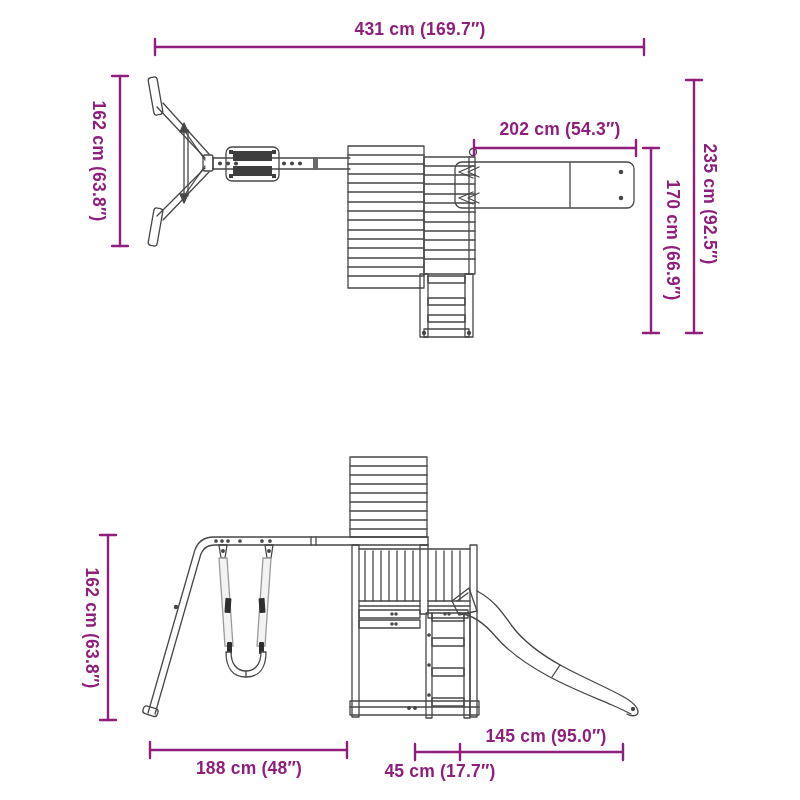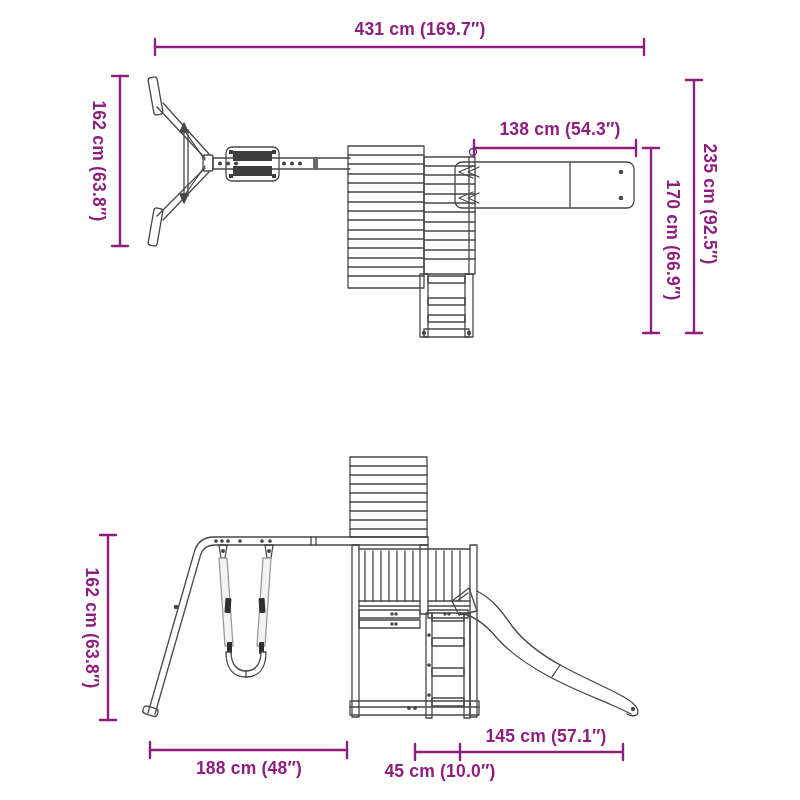--- a/index.html
+++ b/index.html
@@ -246,21 +246,21 @@
         <line x1="347" y1="742" x2="347" y2="758"></line>
     <line x1="415" y1="752" x2="623" y2="752"></line>
     <line x1="415" y1="744" x2="415" y2="760"></line>
     <line x1="460" y1="744" x2="460" y2="760"></line>
     <line x1="623" y1="744" x2="623" y2="760"></line>
   </g>
 </svg>
 
 <div class="dim-label h" style="left:420px;top:30px">431 cm (169.7″)</div>
 <div class="dim-label v" style="left:98px;top:161px">162 cm (63.8″)</div>
-<div class="dim-label h" style="left:560px;top:130px">138 cm (54.3″)</div>
+<div class="dim-label h" style="left:560px;top:130px">202 cm (54.3″)</div>
 <div class="dim-label v" style="left:709px;top:204px">235 cm (92.5″)</div>
 <div class="dim-label v" style="left:672px;top:240px">170 cm (66.9″)</div>
 <div class="dim-label v" style="left:91px;top:628px">162 cm (63.8″)</div>
 <div class="dim-label h" style="left:249px;top:769px">188 cm (48″)</div>
-<div class="dim-label h" style="left:440px;top:772px">45 cm (10.0″)</div>
-<div class="dim-label h" style="left:546px;top:737px">145 cm (57.1″)</div>
+<div class="dim-label h" style="left:440px;top:772px">45 cm (17.7″)</div>
+<div class="dim-label h" style="left:546px;top:737px">145 cm (95.0″)</div>
 
 </div>
 
 </body></html>

